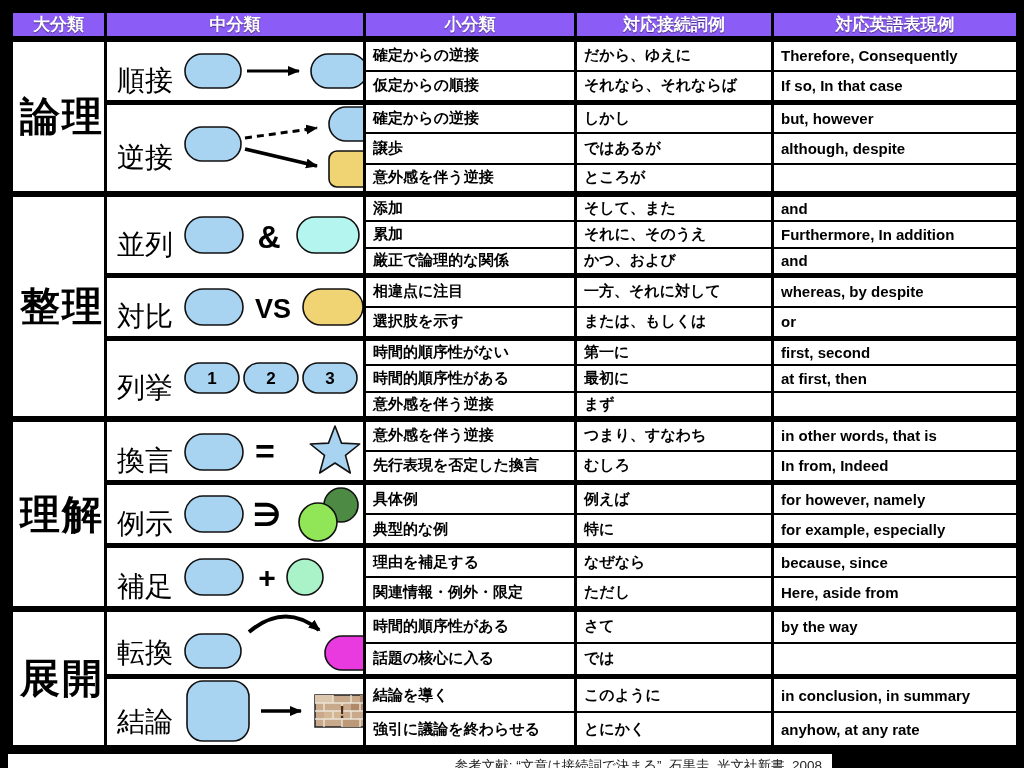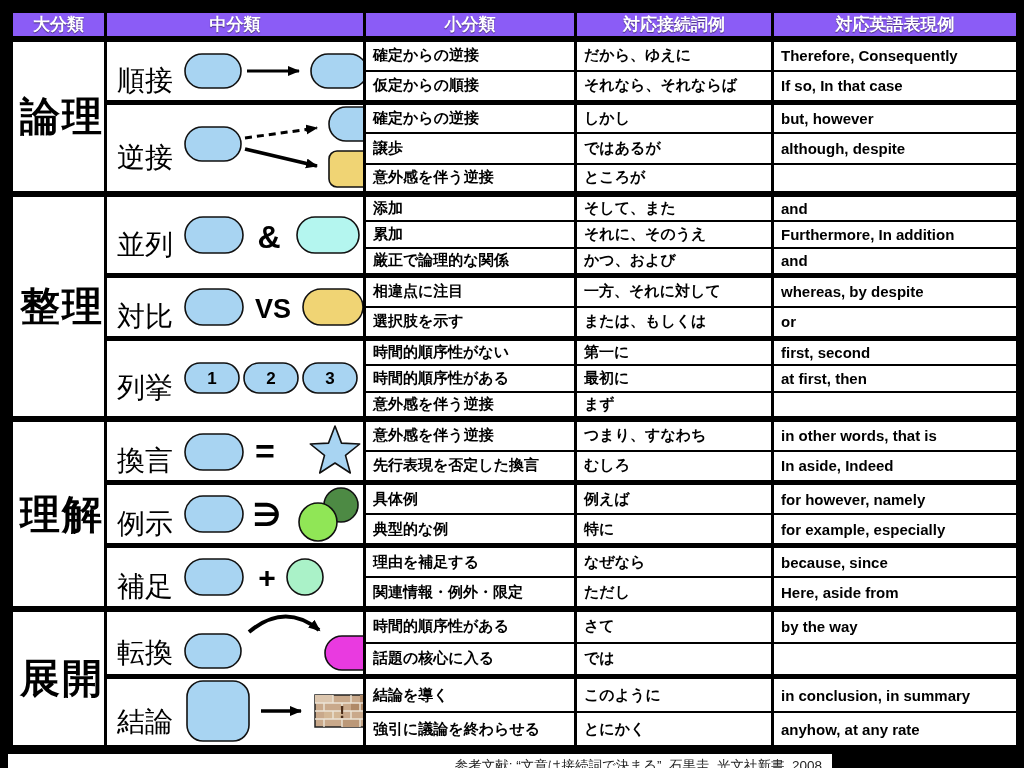--- a/index.html
+++ b/index.html
@@ -216,21 +216,21 @@
             </svg>
           </div>
         </td>
         <td class="small">意外感を伴う逆接</td>
         <td class="conjc">つまり、すなわち</td>
         <td class="eng">in other words, that is</td>
       </tr>
       <tr>
         <td class="small">先行表現を否定した換言</td>
         <td class="conjc">むしろ</td>
-        <td class="eng">In aside, Indeed</td>
+        <td class="eng">In from, Indeed</td>
       </tr>
 
       <tr class="sub-start">
         <td class="scell" rowspan="2">
           <div class="subcell">
             <span class="sublabel">例示</span>
             <svg class="diag" width="186" height="56" viewBox="0 0 186 56">
               <rect class="shape" x="2" y="10" width="58" height="36" rx="18" fill="#a8d4f2"></rect>
               <text x="84" y="40" text-anchor="middle" font-size="32" font-weight="bold">∋</text>
               <circle class="shape" cx="158" cy="19" r="17" fill="#4d8a44"></circle>

